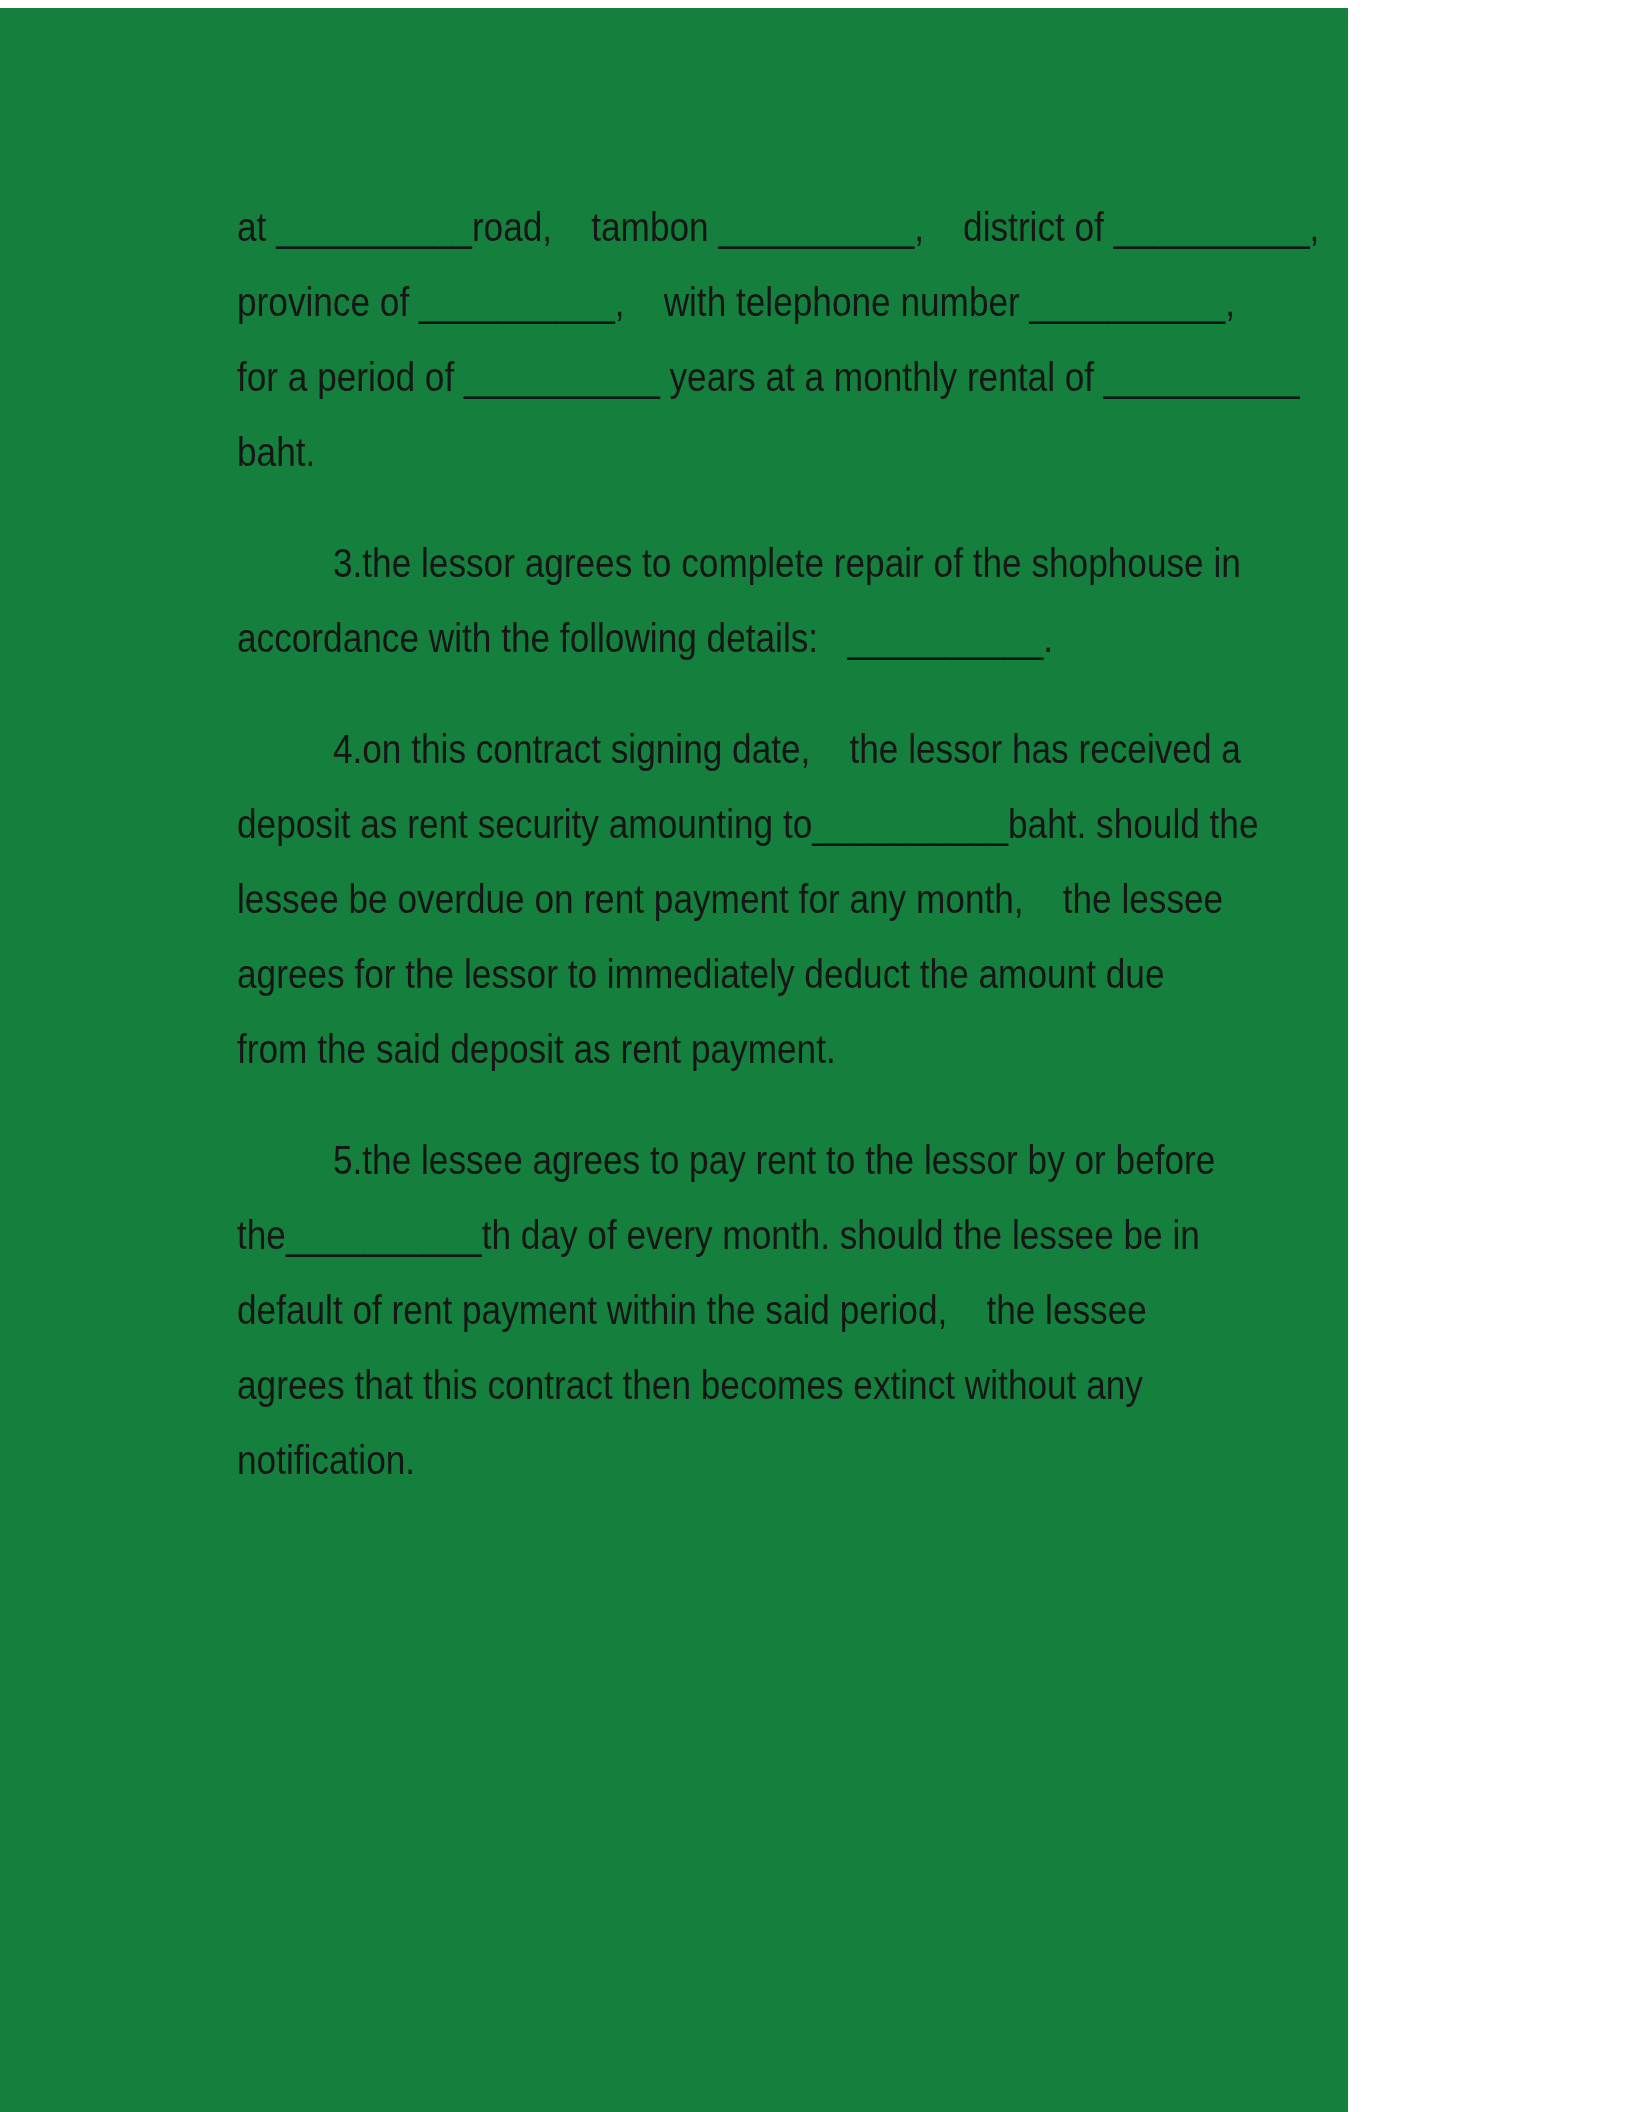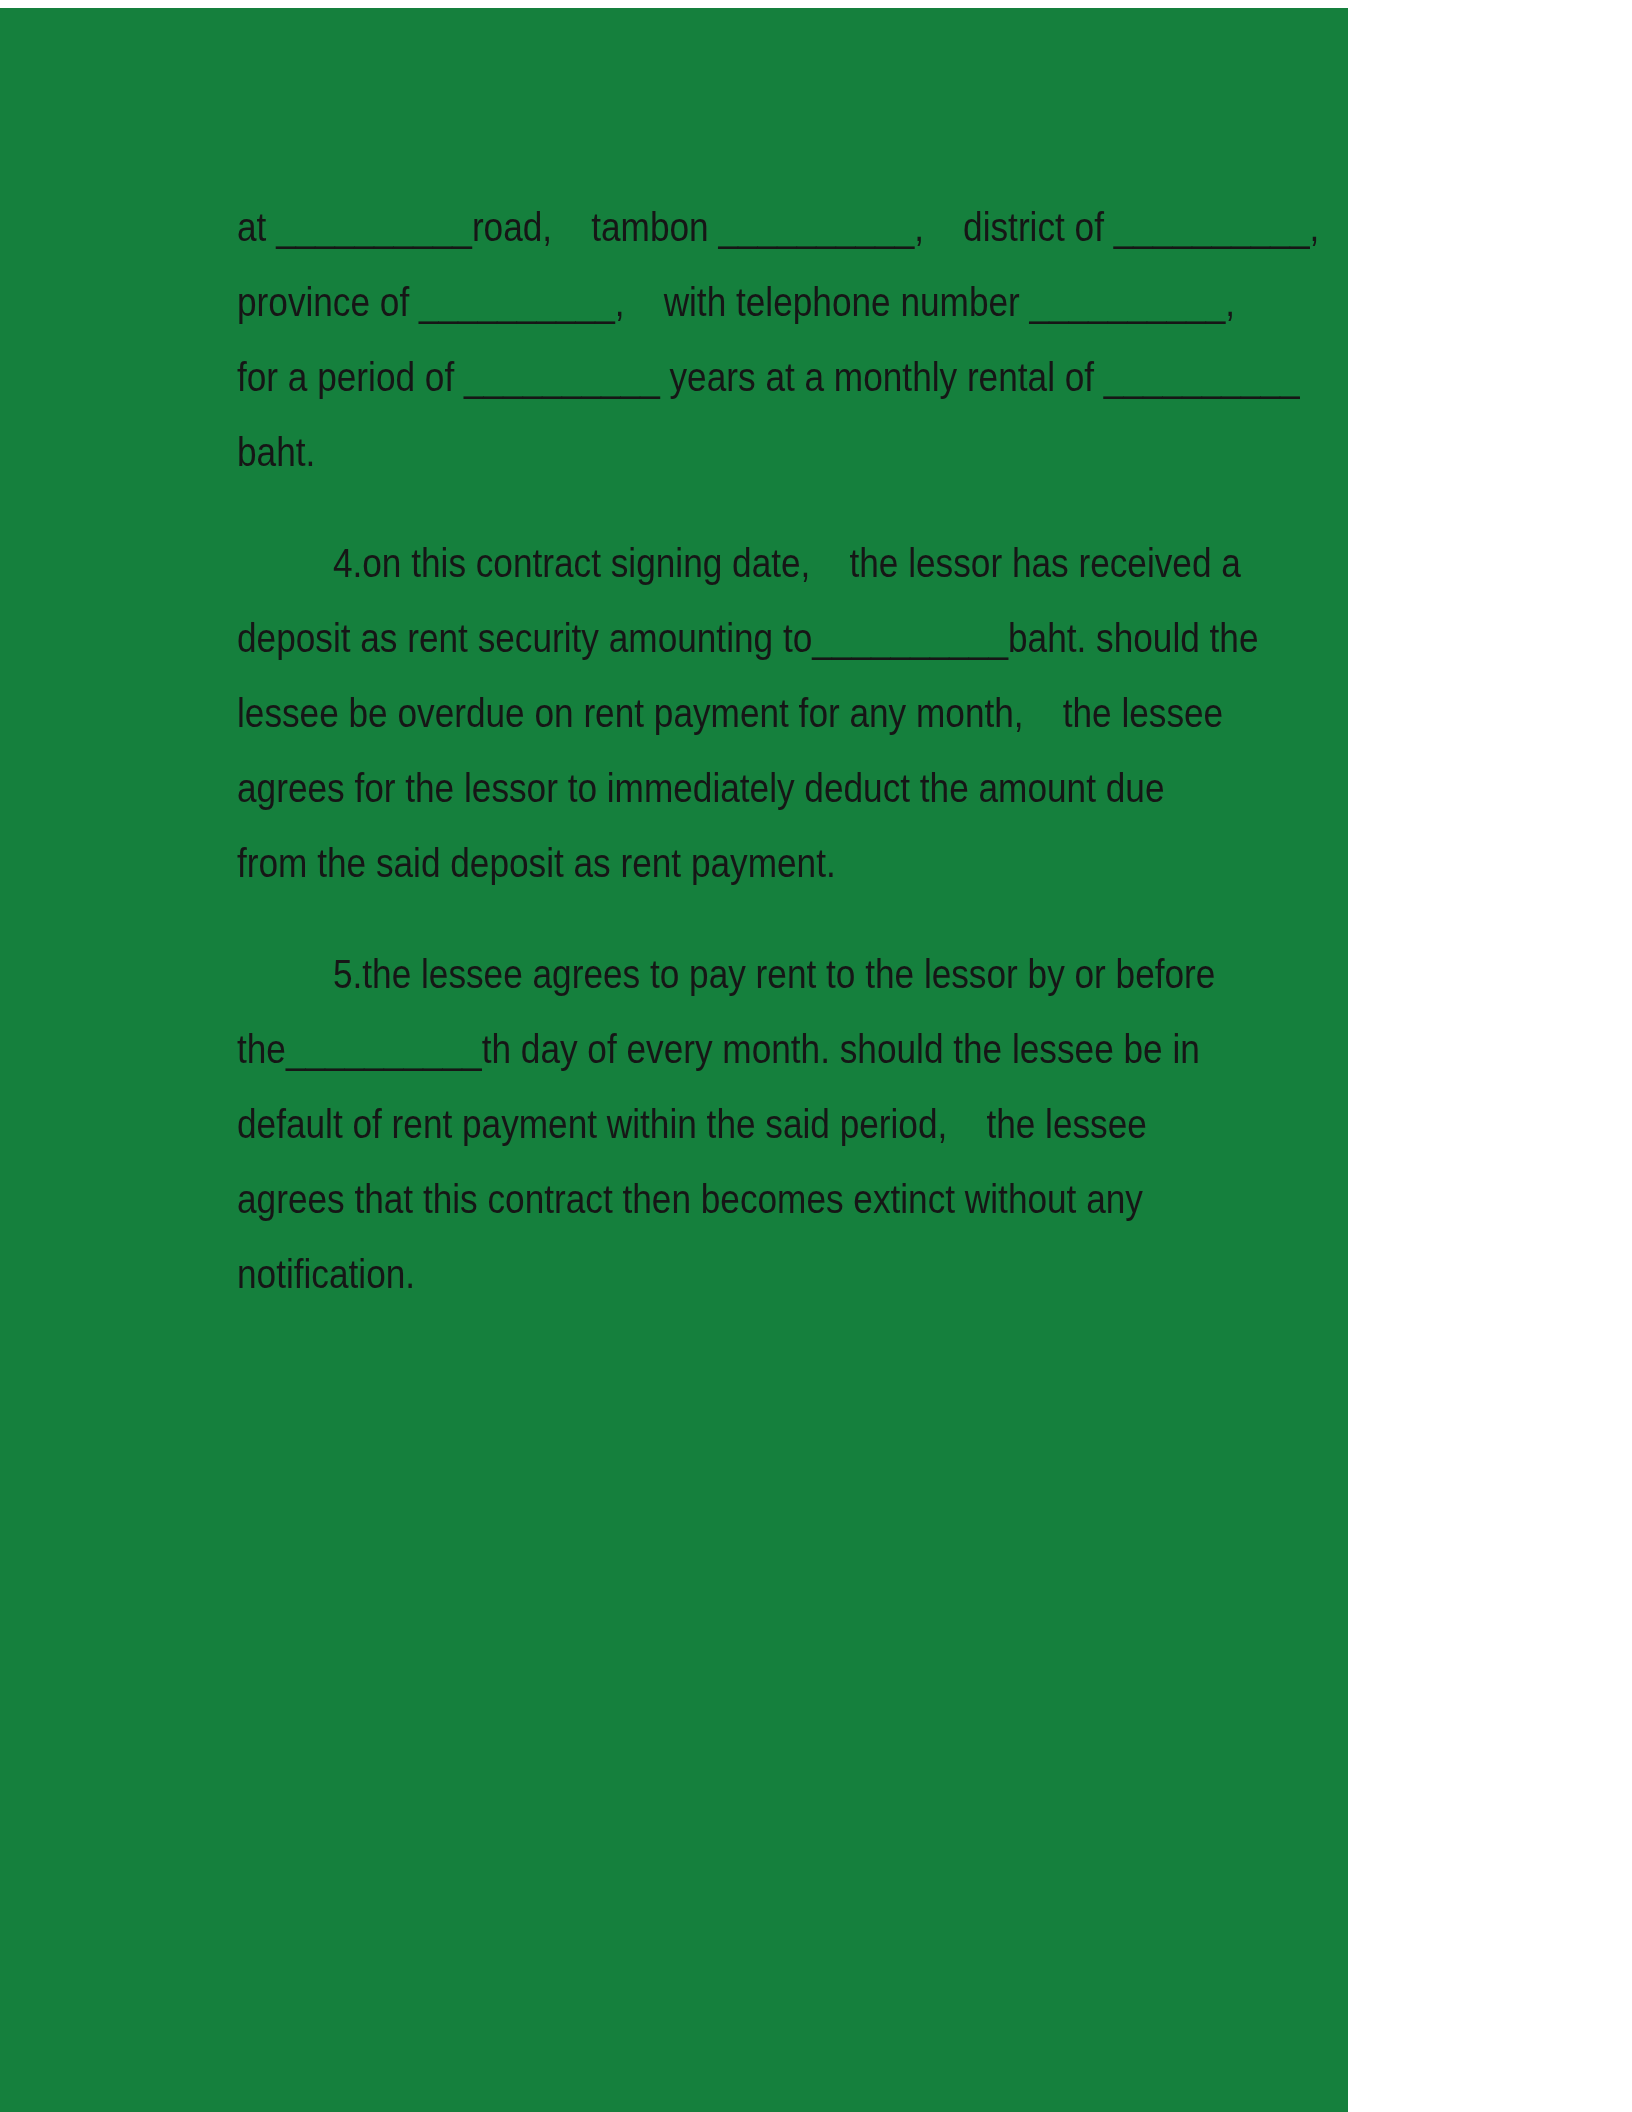--- a/index.html
+++ b/index.html
@@ -50,20 +50,24 @@
 <div class="page">
   <div class="content" style="color: rgb(22, 22, 22);">
 
   <div class="para">
         <div class="line">at __________road,    tambon __________,    district of __________,</div>
         <div class="line">province of __________,    with telephone number __________,</div>
         <div class="line">for a period of __________ years at a monthly rental of __________</div>
         <div class="line">baht.</div>
       </div>
       <div class="para indent">
+        <div class="line">3.the lessor agrees to complete repair of the shophouse in</div>
+        <div class="line">accordance with the following details:   __________.</div>
+      </div>
+      <div class="para indent">
         <div class="line">4.on this contract signing date,    the lessor has received a</div>
         <div class="line">deposit as rent security amounting to__________baht. should the</div>
         <div class="line">lessee be overdue on rent payment for any month,    the lessee</div>
         <div class="line">agrees for the lessor to immediately deduct the amount due</div>
         <div class="line">from the said deposit as rent payment.</div>
       </div>
       <div class="para indent">
         <div class="line">5.the lessee agrees to pay rent to the lessor by or before</div>
         <div class="line">the__________th day of every month. should the lessee be in</div>
         <div class="line">default of rent payment within the said period,    the lessee</div>

